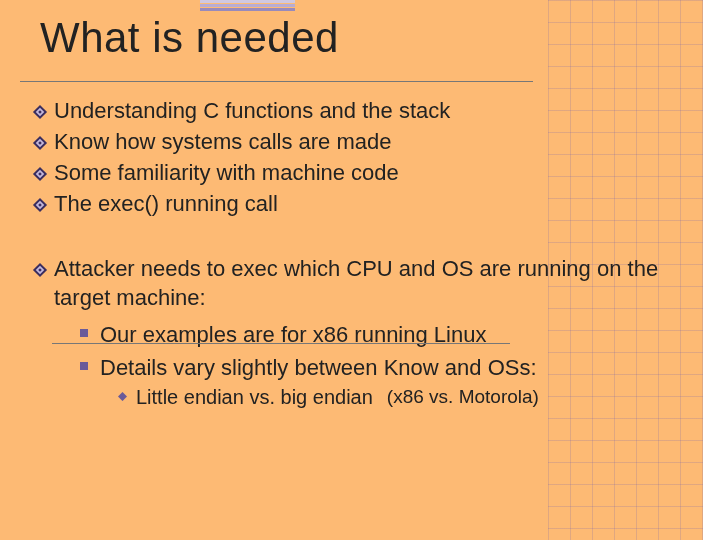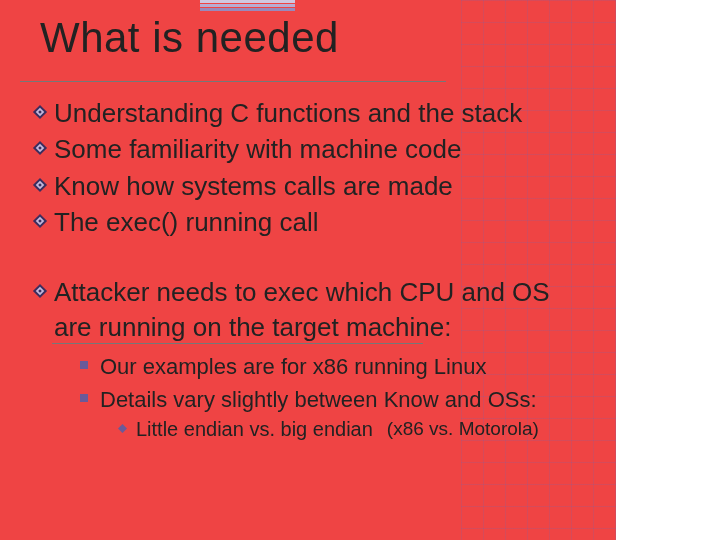--- a/index.html
+++ b/index.html
@@ -6,24 +6,24 @@
     margin: 0;
     padding: 0;
     width: 720px;
     height: 540px;
     font-family: Verdana, Tahoma, Geneva, sans-serif;
     background: #fff;
     overflow: hidden;
   }
   .slide {
     position: relative;
-    width: 616px;
+    width: 703px;
     height: 540px;
     box-sizing: border-box;
-    background: #ef4444;
+    background: #fdba74;
   }
   
   .grid {
     position: absolute;
     top: 0;
     right: 0;
     width: 155px;
     height: 540px;
     background-image:
       linear-gradient(to right, rgba(120,100,170,0.22) 1px, transparent 1px),
@@ -74,21 +74,21 @@
   .body {
     position: absolute;
     top: 96px;
     left: 32px;
     right: 28px;
     color: #222;
   }
   .b1-item {
     display: flex;
     align-items: flex-start;
-    font-size: 26px;
+    font-size: 22px;
     line-height: 1.32;
     margin-bottom: 2px;
     justify-content: center;
   }
   .b1-item .diamond {
     flex: 0 0 auto;
     margin-right: 6px;
     margin-top: 8px;
   }
   .b1-text { flex: 1 1 auto; }
@@ -165,33 +165,33 @@
     <div class="b1-item">
       <span class="diamond">
         <svg viewBox="0 0 16 16">
             <g transform="translate(8,8) rotate(45)">
               <rect x="-5" y="-5" width="10" height="10" fill="#3a2d5e"></rect>
               <rect x="-3" y="-3" width="6" height="6" fill="#c4b8dc"></rect>
               <rect x="-1.3" y="-1.3" width="2.6" height="2.6" fill="#3a2d5e"></rect>
             </g>
           </svg>
       </span>
+      <span class="b1-text">Know how systems calls are made</span>
+    </div>
+    <div class="b1-item">
+      <span class="diamond">
+        <svg viewBox="0 0 16 16">
+            <g transform="translate(8,8) rotate(45)">
+              <rect x="-5" y="-5" width="10" height="10" fill="#3a2d5e"></rect>
+              <rect x="-3" y="-3" width="6" height="6" fill="#c4b8dc"></rect>
+              <rect x="-1.3" y="-1.3" width="2.6" height="2.6" fill="#3a2d5e"></rect>
+            </g>
+          </svg>
+      </span>
       <span class="b1-text">Some familiarity with machine code</span>
-    </div>
-    <div class="b1-item">
-      <span class="diamond">
-        <svg viewBox="0 0 16 16">
-            <g transform="translate(8,8) rotate(45)">
-              <rect x="-5" y="-5" width="10" height="10" fill="#3a2d5e"></rect>
-              <rect x="-3" y="-3" width="6" height="6" fill="#c4b8dc"></rect>
-              <rect x="-1.3" y="-1.3" width="2.6" height="2.6" fill="#3a2d5e"></rect>
-            </g>
-          </svg>
-      </span>
-      <span class="b1-text">Know how systems calls are made</span>
     </div>
     <div class="b1-item">
       <span class="diamond">
         <svg viewBox="0 0 16 16">
             <g transform="translate(8,8) rotate(45)">
               <rect x="-5" y="-5" width="10" height="10" fill="#3a2d5e"></rect>
               <rect x="-3" y="-3" width="6" height="6" fill="#c4b8dc"></rect>
               <rect x="-1.3" y="-1.3" width="2.6" height="2.6" fill="#3a2d5e"></rect>
             </g>
           </svg>

